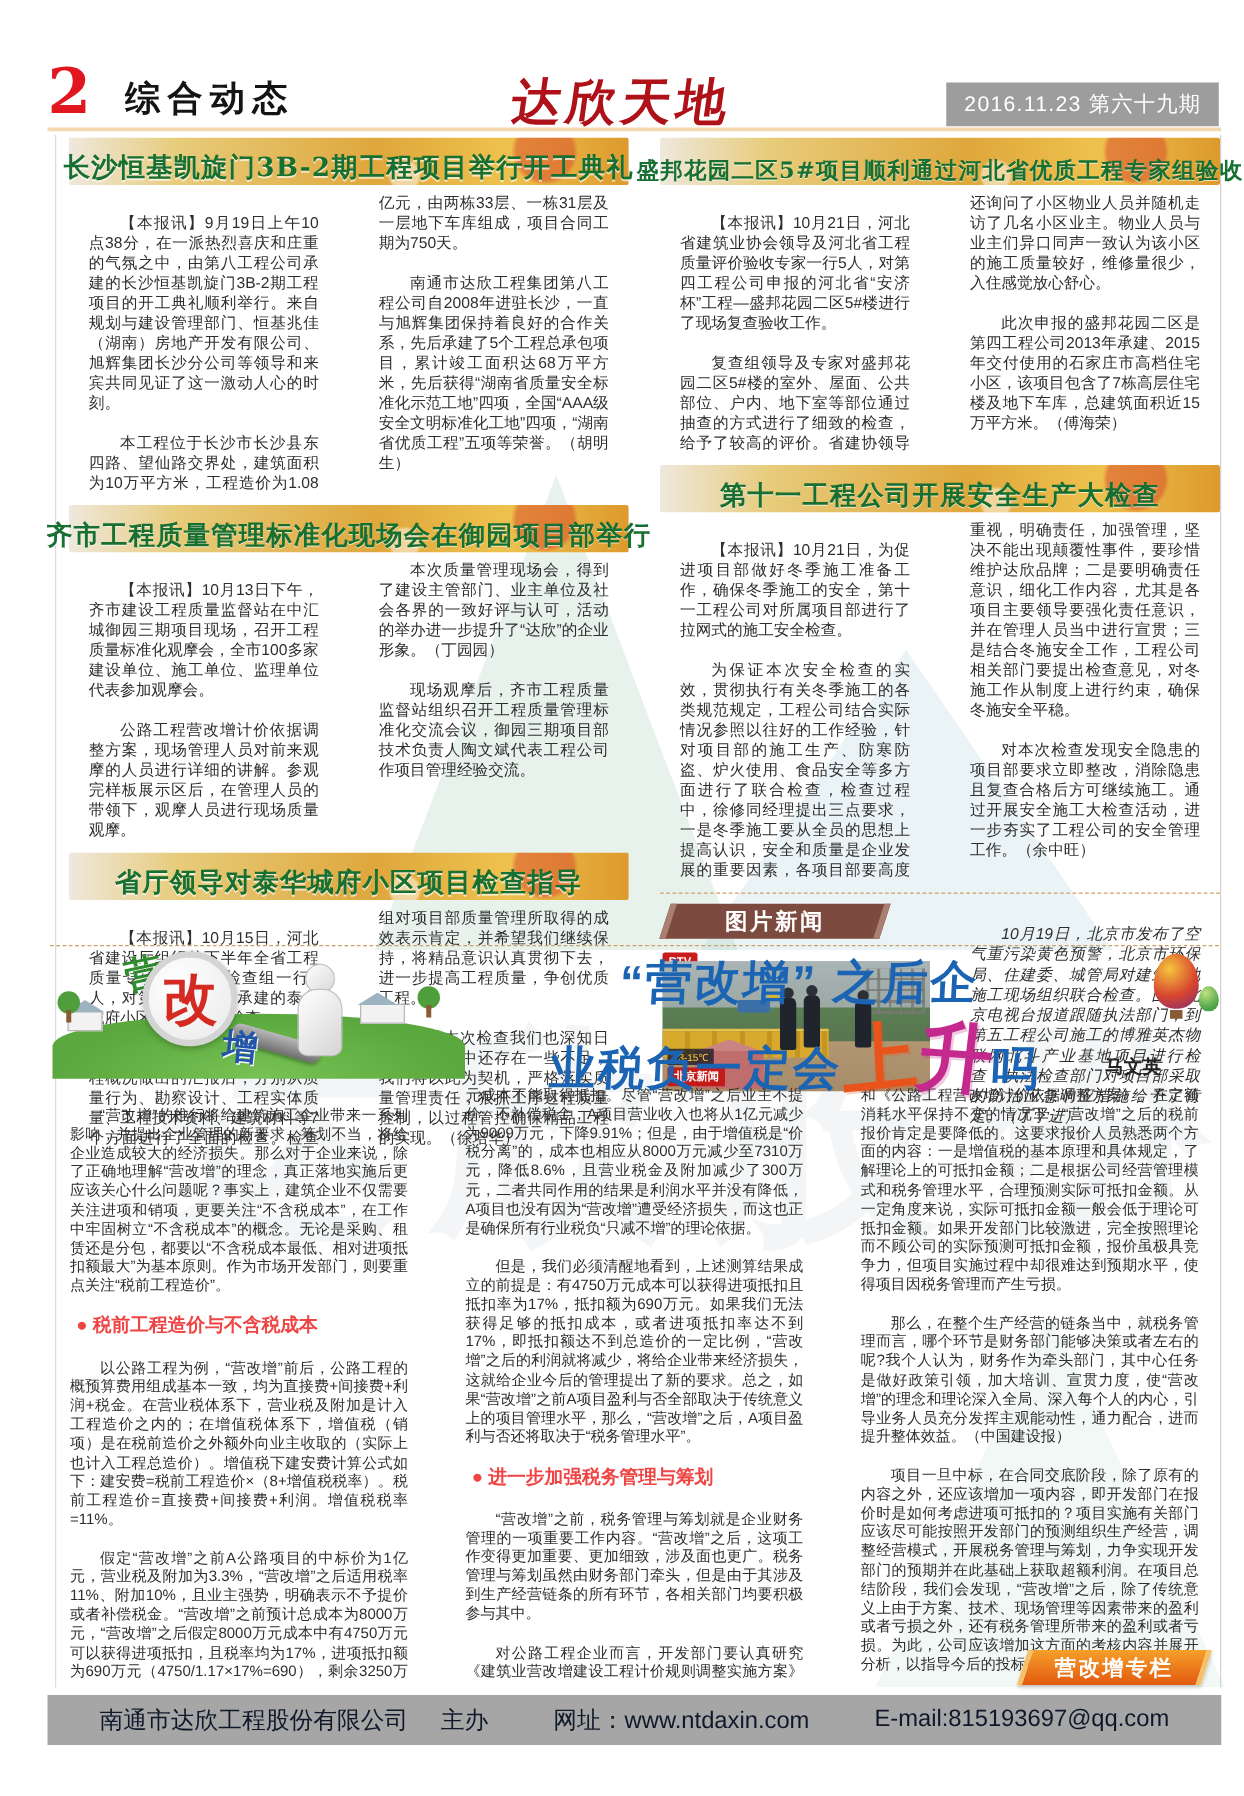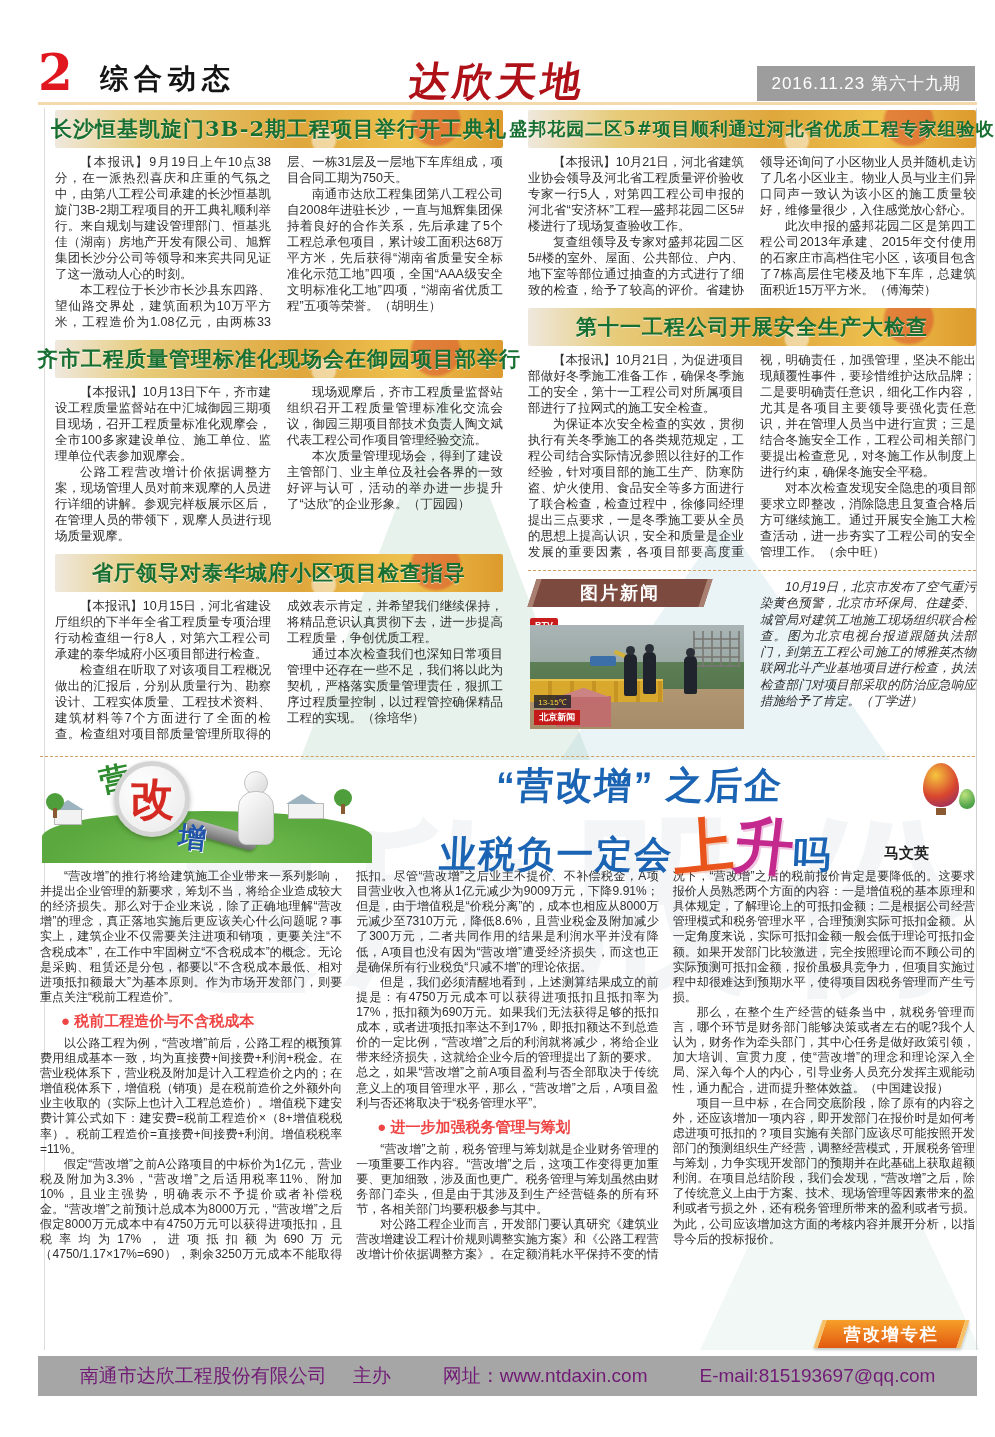--- a/index.html
+++ b/index.html
@@ -29,31 +29,31 @@
   .wm-tri3 { left:700px; top:1050px; width:280px; height:300px; background:rgba(170,210,188,0.15);
              clip-path:polygon(50% 0, 0 100%, 100% 100%); }
   .wm-text { position:absolute; left:130px; top:780px; z-index:0; font-size:190px; font-weight:bold;
              color:rgba(140,155,165,0.10); letter-spacing:26px; white-space:nowrap; }
 
   
   .col { position:absolute; top:110px; width:448px; z-index:1; }
   .col-left  { left:55px; }
   .col-right { left:528px; }
   .article { margin-bottom:10px; }
-  .banner { height:38px; display:flex; align-items:center; justify-content:center; margin-bottom:6px;
+  .banner { height:38px; display:flex; align-items:flex-end; justify-content:center; margin-bottom:6px;
             background:
               radial-gradient(circle at 85% 30%, rgba(214,60,40,0.45) 0 6%, transparent 7%),
               radial-gradient(circle at 60% 80%, rgba(255,255,255,0.5) 0 4%, transparent 5%),
               linear-gradient(90deg, #efe8dd 0%, #e7cb79 20%, #dfa73c 55%, #eec14e 78%, #dd9a2d 100%);
             border-radius:2px; }
   .banner-text { font-size:21px; font-weight:bold; color:#176f31; font-family:"DejaVu Serif", serif;
                  letter-spacing:1px; text-shadow:0 1px 0 rgba(255,255,255,0.65); white-space:nowrap; }
   .article-body { column-count:2; column-gap:16px; font-size:12.5px; line-height:1.28;
                   color:#2e2e2e; text-align:justify; }
-  .para { margin:0; text-indent:2em; }
+  .para { margin:16px; text-indent:2em; }
 
   .dashed-sep { border-top:1px dashed #cf9f62; margin:9px 0 8px; }
 
   
   .photo-news { position:relative; height:150px; }
   .pn-badge { position:absolute; left:4px; top:0; width:176px; height:28px; background:#7c4a3e;
               border-left:5px solid #a87f70; border-right:5px solid #a87f70;
               transform:skewX(-18deg); display:flex; align-items:center; justify-content:center; }
   .pn-badge span { transform:skewX(18deg); color:#fff; font-weight:bold; font-size:18px; letter-spacing:2px; }
   .pn-btv { position:absolute; left:2px; top:39px; background:#c91d1d; color:#fff; font-size:9px;
@@ -140,21 +140,21 @@
                      break-inside:avoid; }
 
   .vat-badge { position:absolute; right:30px; top:1320px; z-index:2; height:28px; padding:0 22px;
                background:linear-gradient(180deg,#f6a02a,#e2590f); transform:skewX(-18deg);
                display:flex; align-items:center; border-left:4px solid #f8c066; border-right:4px solid #f8c066;
                box-shadow:1px 2px 3px rgba(0,0,0,0.2); }
   .vat-badge span { transform:skewX(18deg); color:#fff; font-size:17px; font-weight:bold; letter-spacing:2px; }
 
   
   .footer { position:absolute; left:38px; right:18px; top:1356px; height:40px; background:#a6a6a6;
-            color:#701a75; display:flex; align-items:center; justify-content:center; gap:52px;
+            color:#0f172a; display:flex; align-items:center; justify-content:center; gap:52px;
             font-size:19px; z-index:2; }
   .footer .grp { display:flex; gap:26px; }
 </style>
 </head>
 <body>
 
 <div class="page">
 
   <div class="wm-tri wm-tri1"></div>
   <div class="wm-tri wm-tri2"></div>
@@ -180,22 +180,22 @@
           <p class="para">南通市达欣工程集团第八工程公司自2008年进驻长沙，一直与旭辉集团保持着良好的合作关系，先后承建了5个工程总承包项目，累计竣工面积达68万平方米，先后获得“湖南省质量安全标准化示范工地”四项，全国“AAA级安全文明标准化工地”四项，“湖南省优质工程”五项等荣誉。（胡明生）</p>
         </div>
     </div>
     <div class="article">
       <div class="banner">
         <span class="banner-text">齐市工程质量管理标准化现场会在御园项目部举行</span>
       </div>
       <div class="article-body">
           <p class="para">【本报讯】10月13日下午，齐市建设工程质量监督站在中汇城御园三期项目现场，召开工程质量标准化观摩会，全市100多家建设单位、施工单位、监理单位代表参加观摩会。</p>
           <p class="para">公路工程营改增计价依据调整方案，现场管理人员对前来观摩的人员进行详细的讲解。参观完样板展示区后，在管理人员的带领下，观摩人员进行现场质量观摩。</p>
+          <p class="para">本次质量管理现场会，得到了建设主管部门、业主单位及社会各界的一致好评与认可，活动的举办进一步提升了“达欣”的企业形象。（丁园园）</p>
           <p class="para">现场观摩后，齐市工程质量监督站组织召开工程质量管理标准化交流会议，御园三期项目部技术负责人陶文斌代表工程公司作项目管理经验交流。</p>
-          <p class="para">本次质量管理现场会，得到了建设主管部门、业主单位及社会各界的一致好评与认可，活动的举办进一步提升了“达欣”的企业形象。（丁园园）</p>
         </div>
     </div>
     <div class="article">
       <div class="banner">
         <span class="banner-text">省厅领导对泰华城府小区项目检查指导</span>
       </div>
       <div class="article-body">
           <p class="para">【本报讯】10月15日，河北省建设厅组织的下半年全省工程质量专项治理行动检查组一行8人，对第六工程公司承建的泰华城府小区项目部进行检查。</p>
           <p class="para">检查组在听取了对该项目工程概况做出的汇报后，分别从质量行为、勘察设计、工程实体质量、工程技术资料、建筑材料等7个方面进行了全面的检查。检查组对项目部质量管理所取得的成效表示肯定，并希望我们继续保持，将精品意识认真贯彻下去，进一步提高工程质量，争创优质工程。</p>
           <p class="para">通过本次检查我们也深知日常项目管理中还存在一些不足，我们将以此为契机，严格落实质量管理责任，狠抓工序过程质量控制，以过程管控确保精品工程的实现。（徐培华）</p>

